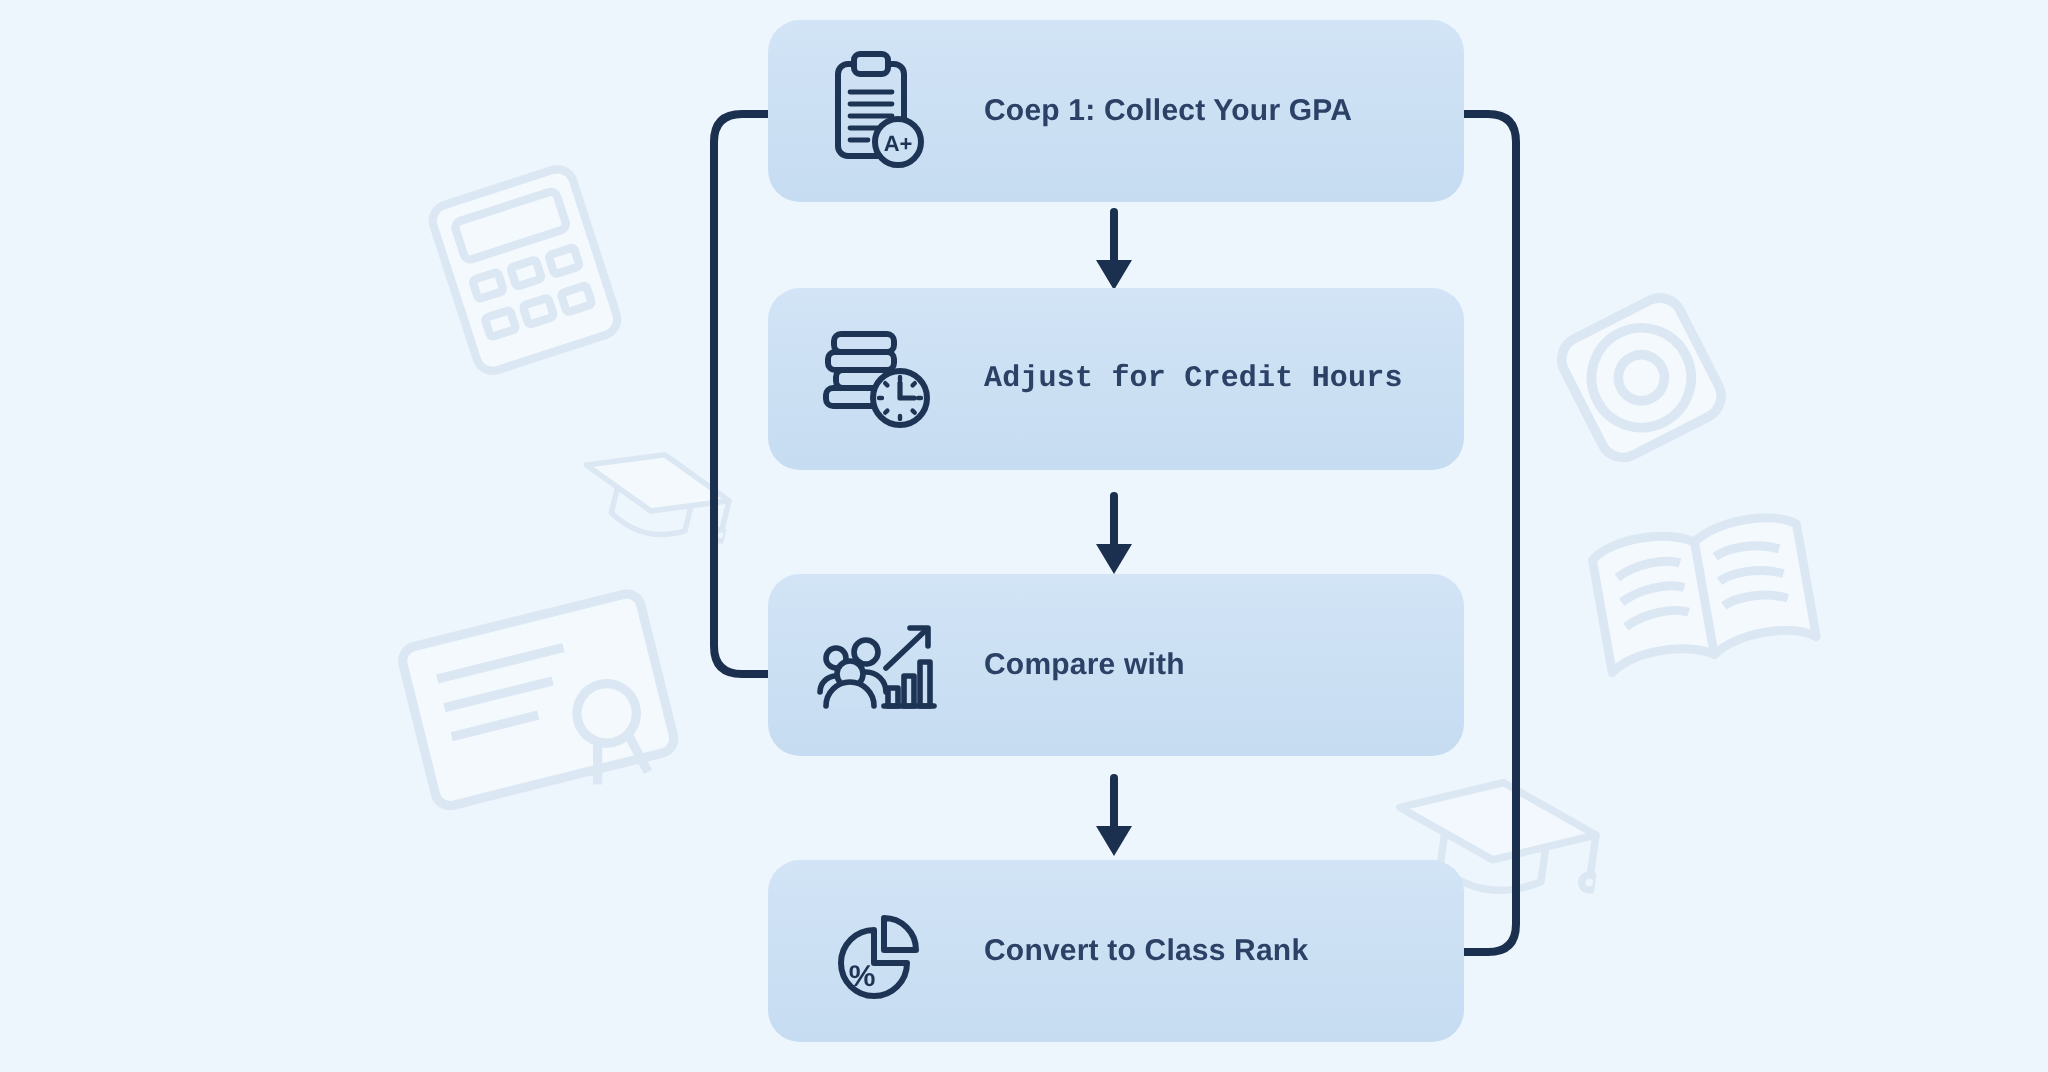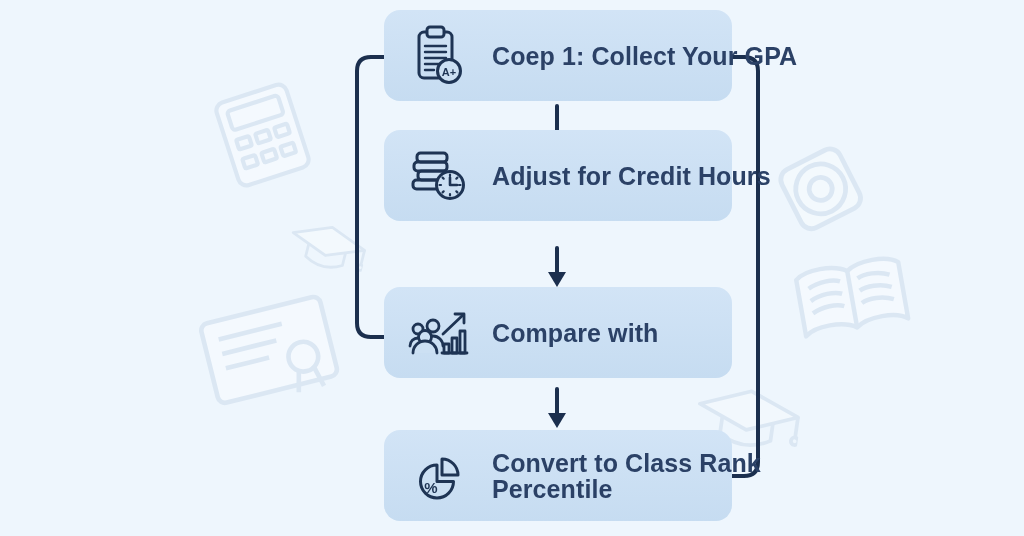--- a/index.html
+++ b/index.html
@@ -22,26 +22,26 @@
   
   .step-box{
     position:absolute;left:384px;width:348px;height:91px;
     background:linear-gradient(180deg,#d2e4f6 0%,#c6dcf1 100%);
     border-radius:16px;
     display:flex;align-items:center;
     padding-left:22px;box-sizing:border-box;
     z-index:2;
   }
   .step-1{top:10px;}
-  .step-2{top:130px;}
+  .step-2{top:144px;font-family:Liberation Mono, monospace;}
   .step-3{top:287px;align-items:center;}
   .step-4{top:430px;}
   .step-icon{width:64px;height:64px;flex:0 0 64px;margin-right:22px;}
   .step-text{
-    color:#2b4166;font-weight:bold;font-size:25px;line-height:26px;
+    color:#2b4166;font-weight:bold;font-size:15px;line-height:26px;
     letter-spacing:0.1px;
   }
   .step-text div{white-space:nowrap;}
 </style>
 </head>
 <body>
 
 <div class="canvas">
 
   <div class="bg-icon" style="left:210px;top:85px;transform:rotate(-18deg);">
@@ -167,17 +167,16 @@
   </div>
 
   <div class="step-box step-4">
     <svg class="step-icon" viewBox="0 0 64 64" fill="none" stroke="#1e3454" stroke-width="3" stroke-linecap="round" stroke-linejoin="round">
       <path d="M31 21 A16.5 16.5 0 1 0 47.5 37.5 L31 37.5 Z"></path>
       <path d="M36 15 A16 16 0 0 1 52 31 L36 31 Z"></path>
       <text x="25" y="49" text-anchor="middle" font-size="15" font-weight="bold" font-family="Liberation Sans, sans-serif" fill="#1e3454" stroke="none">%</text>
     </svg>
     <div class="step-text">
       <div>Convert to Class Rank</div>
-      <div>Percentile</div>
     </div>
   </div>
 
 </div>
 
 </body></html>

